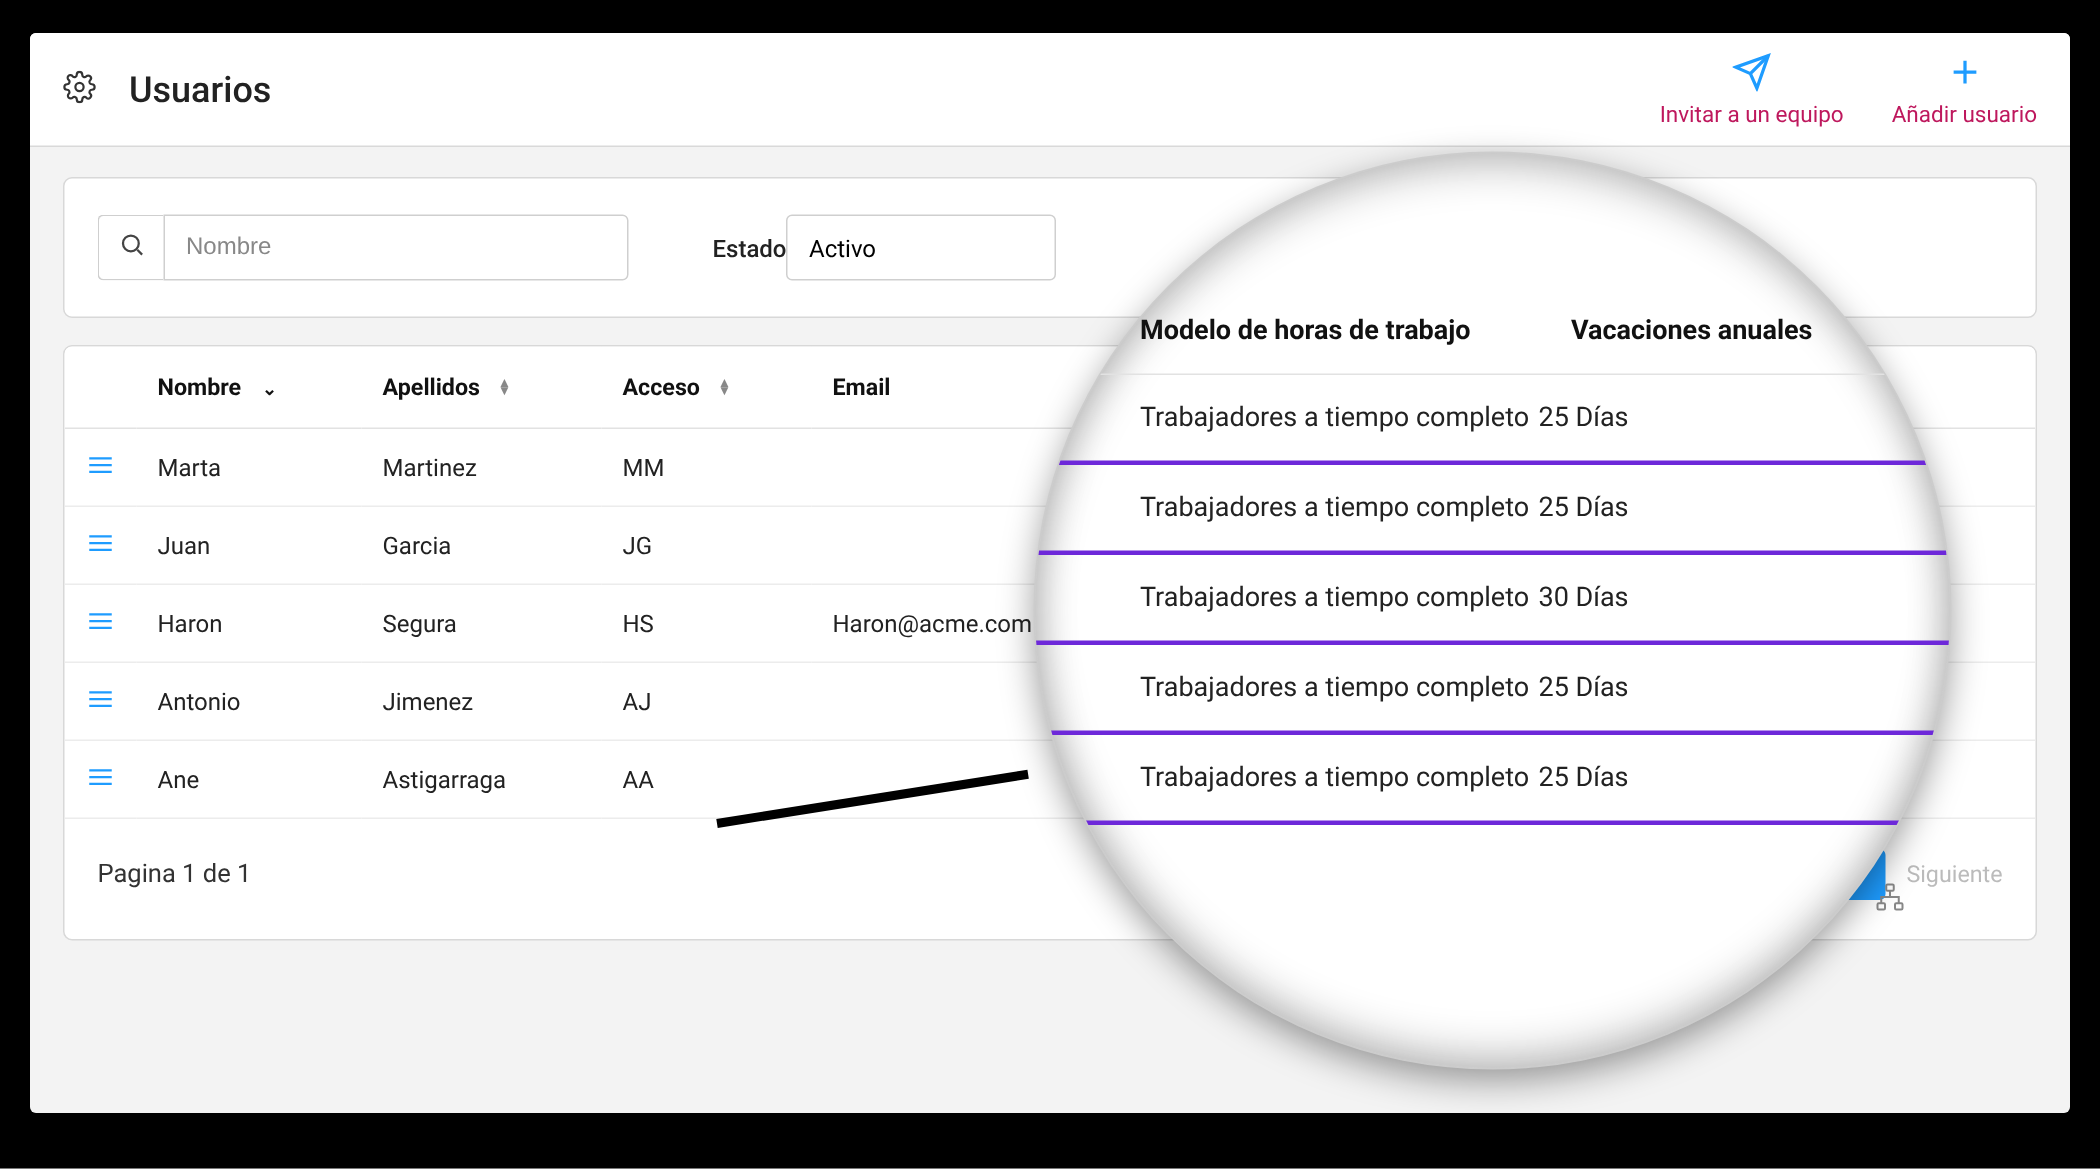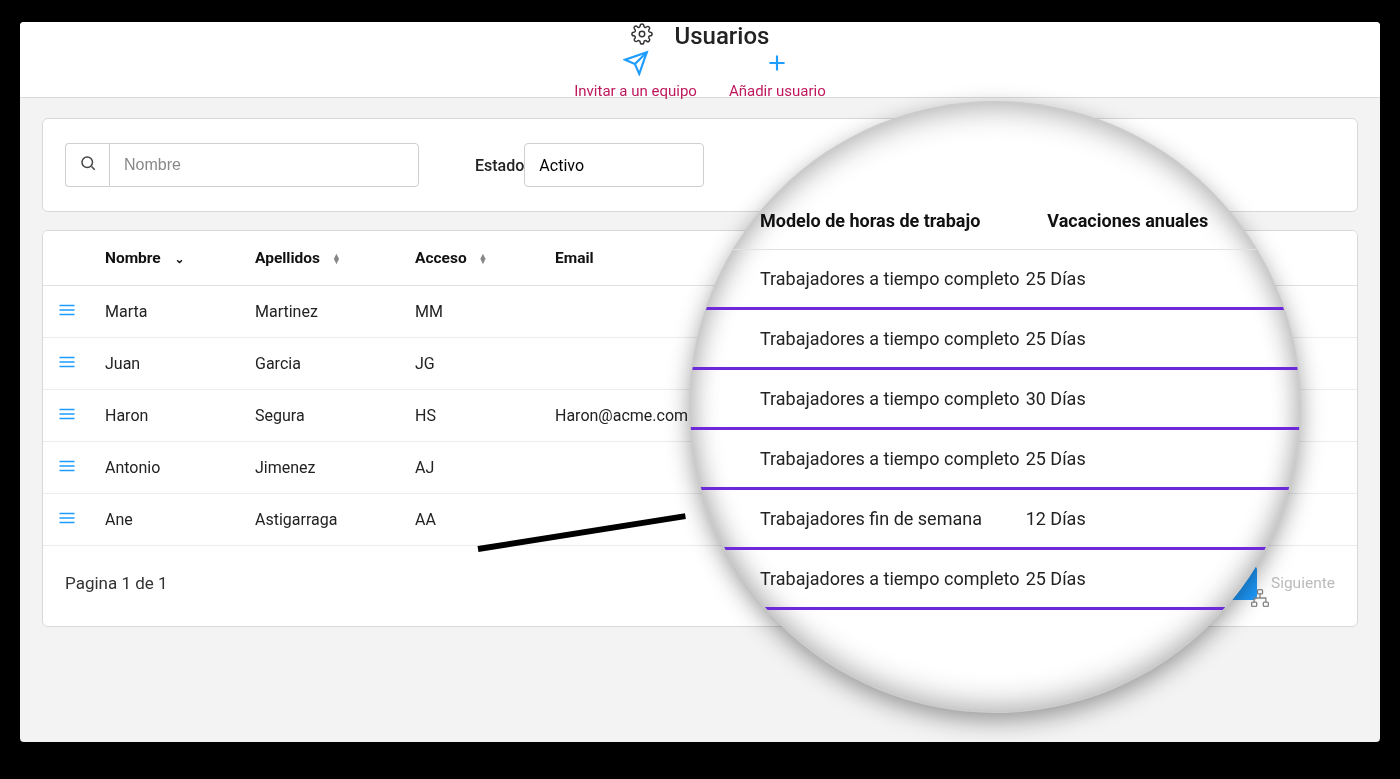--- a/index.html
+++ b/index.html
@@ -1,19 +1,19 @@
 <!DOCTYPE html>
 <html><head>
 <meta charset="utf-8">
 <style>
   * { box-sizing: border-box; margin: 0; padding: 0; }
   html, body { width: 1400px; height: 779px; font-family: -apple-system, BlinkMacSystemFont, "Segoe UI", Roboto, Arial, sans-serif; }
   body { background: #000; display: flex; align-items: flex-start; justify-content: center; }
   .frame { position: relative; width: 1360px; height: 720px; margin-top: 22px; background:#f3f3f3; border-radius:4px; overflow:hidden; box-shadow: 0 6px 20px rgba(0,0,0,.4); }
-  .topbar { height: 76px; background: #fff; border-bottom:1px solid #d9d9d9; display:flex; align-items:center; padding: 0 22px; flex-direction: column; }
+  .topbar { height: 76px; background: #fff; border-bottom:1px solid #d9d9d9; display:flex; align-items:center; padding: 0 22px; }
   .topbar .title-area { display:flex; align-items:center; gap:22px; }
   .gear svg { width:22px; height:22px; stroke:#333; fill:none; stroke-width:1.6; }
   .page-title { font-size: 24px; font-weight:500; color:#222; }
   .topbar .spacer { flex:1; }
   .top-actions { display:flex; gap:32px; align-items:flex-start; }
   .action-btn { display:flex; flex-direction:column; align-items:center; gap:2px; cursor:pointer; }
   .action-btn .ic { color:#1e9cff; }
   .action-btn .ic svg { width:26px; height:26px; stroke:#1e9cff; fill:none; stroke-width:2; }
   .action-btn .lbl { font-size:15px; color:#be185d; }
   .content { padding: 20px 22px; }
@@ -231,24 +231,20 @@
           </div>
           <div class="mag-row">
             <div class="c1">Trabajadores a tiempo completo</div>
             <div class="c2">30 Días</div>
           </div>
           <div class="mag-row">
             <div class="c1">Trabajadores a tiempo completo</div>
             <div class="c2">25 Días</div>
           </div>
           <div class="mag-row">
-            <div class="c1">Trabajadores fin de semana</div>
-            <div class="c2">12 Días</div>
-          </div>
-          <div class="mag-row">
             <div class="c1">Trabajadores a tiempo completo</div>
             <div class="c2">25 Días</div>
           </div>
         </div>
     </div>
   </div>
 
   <span class="node-icon">
     <svg viewBox="0 0 24 24">
         <rect x="9" y="2" width="6" height="5" rx="1"></rect>

